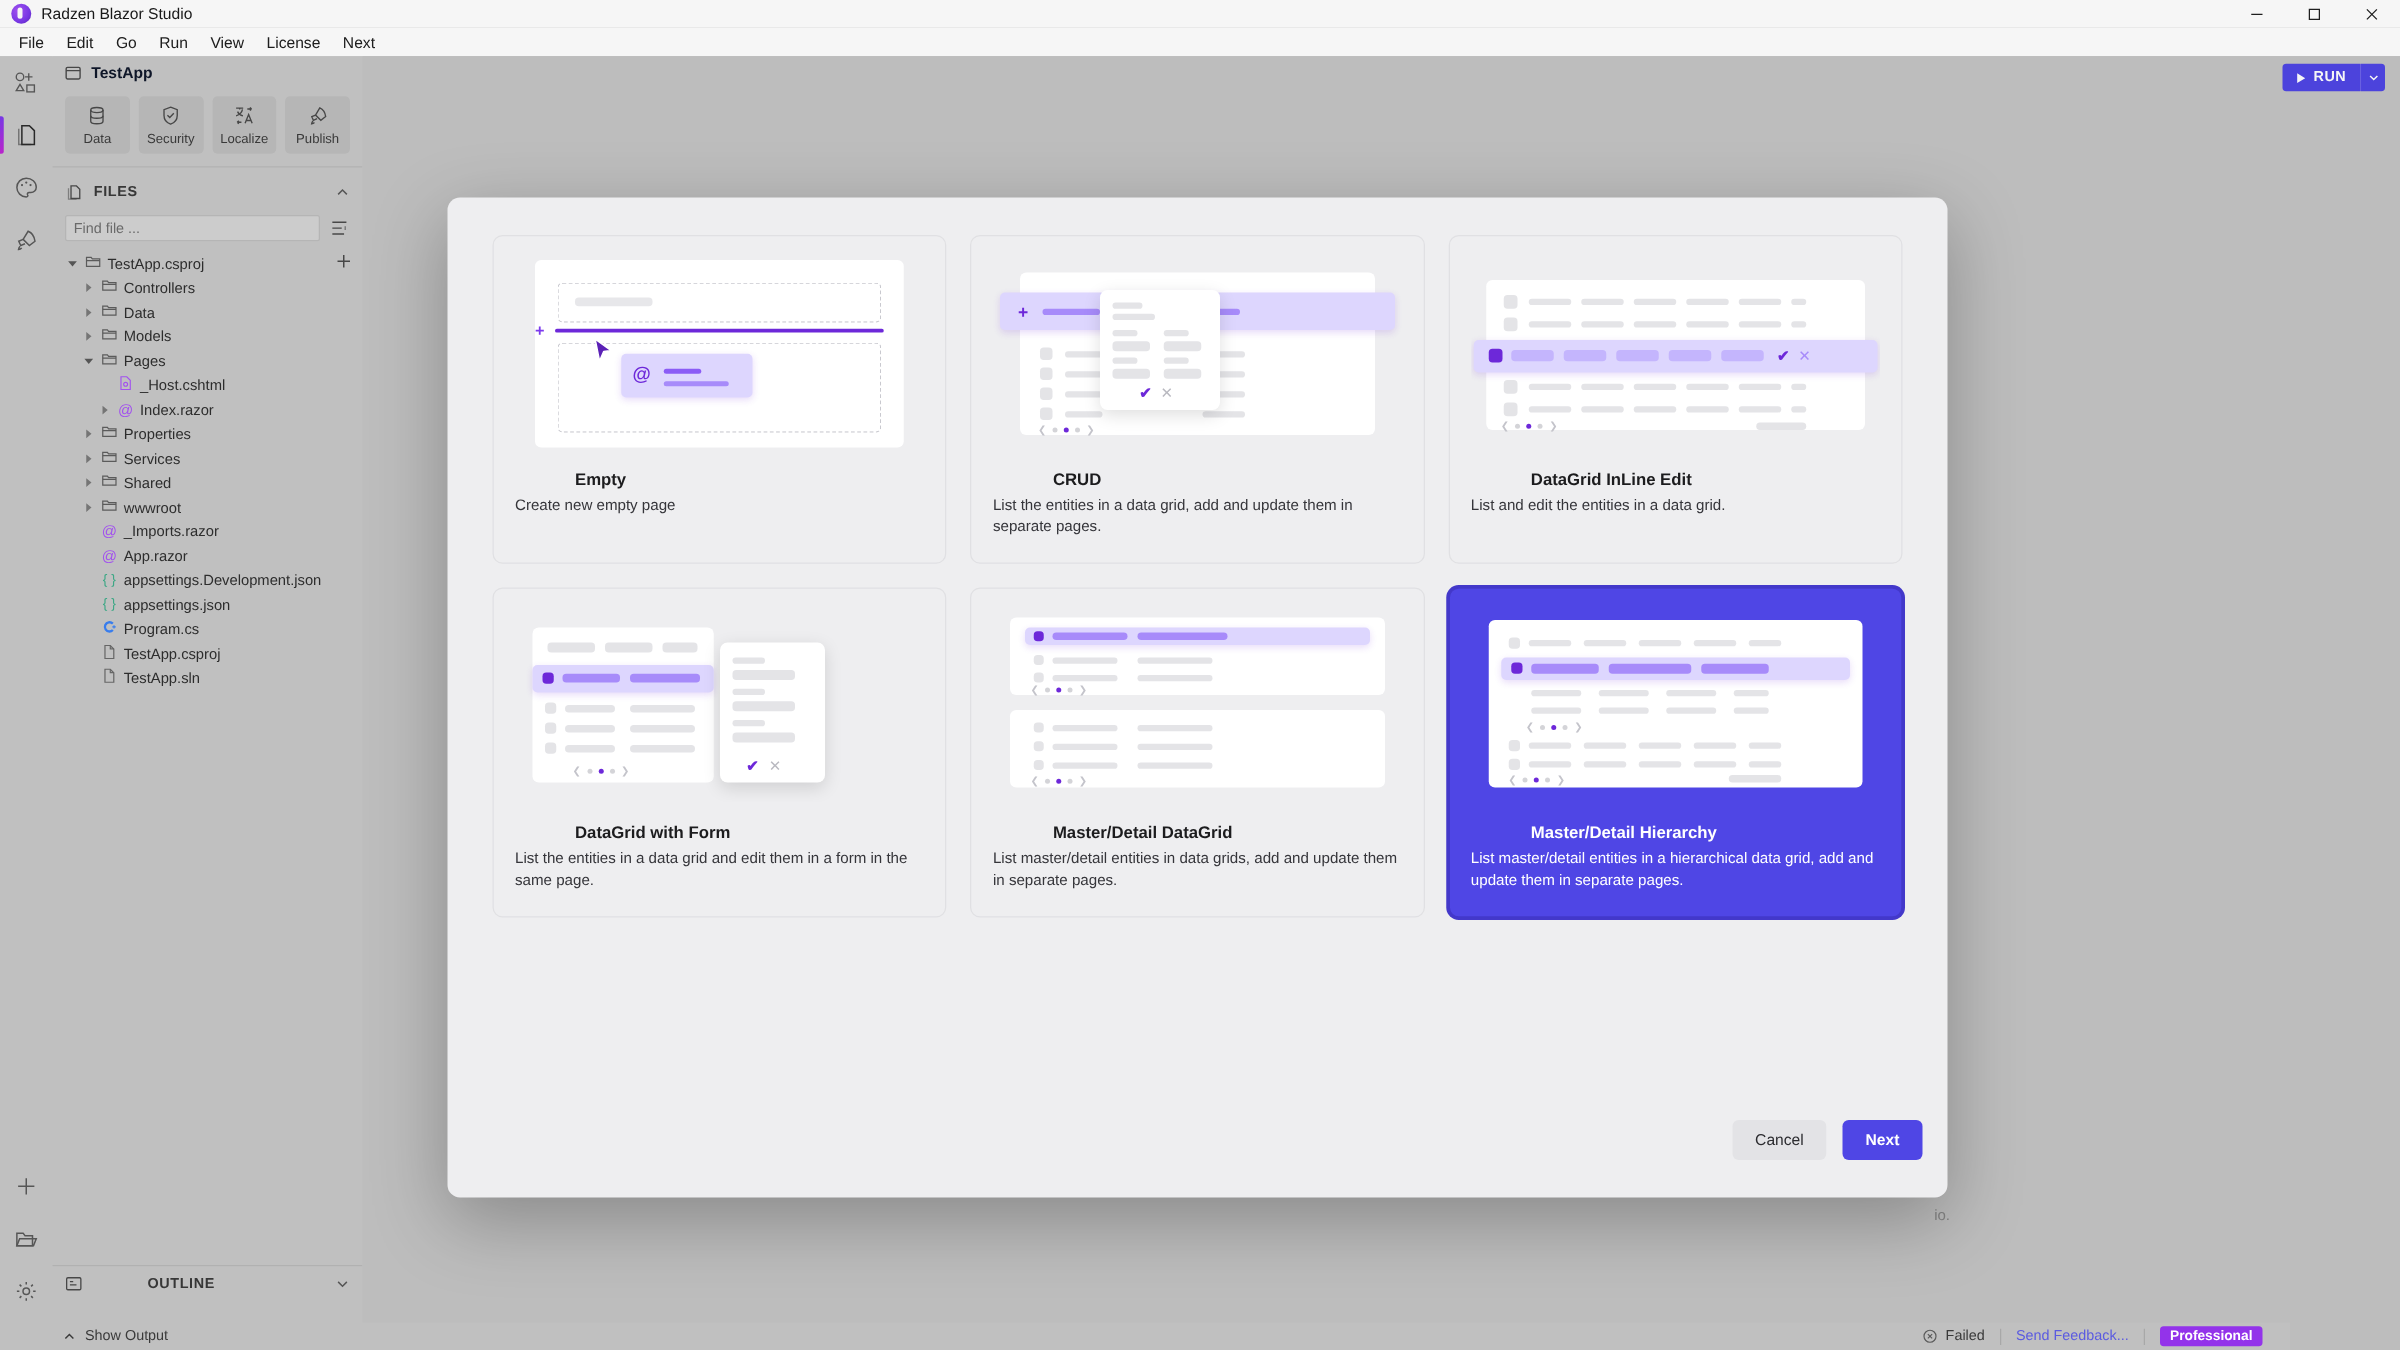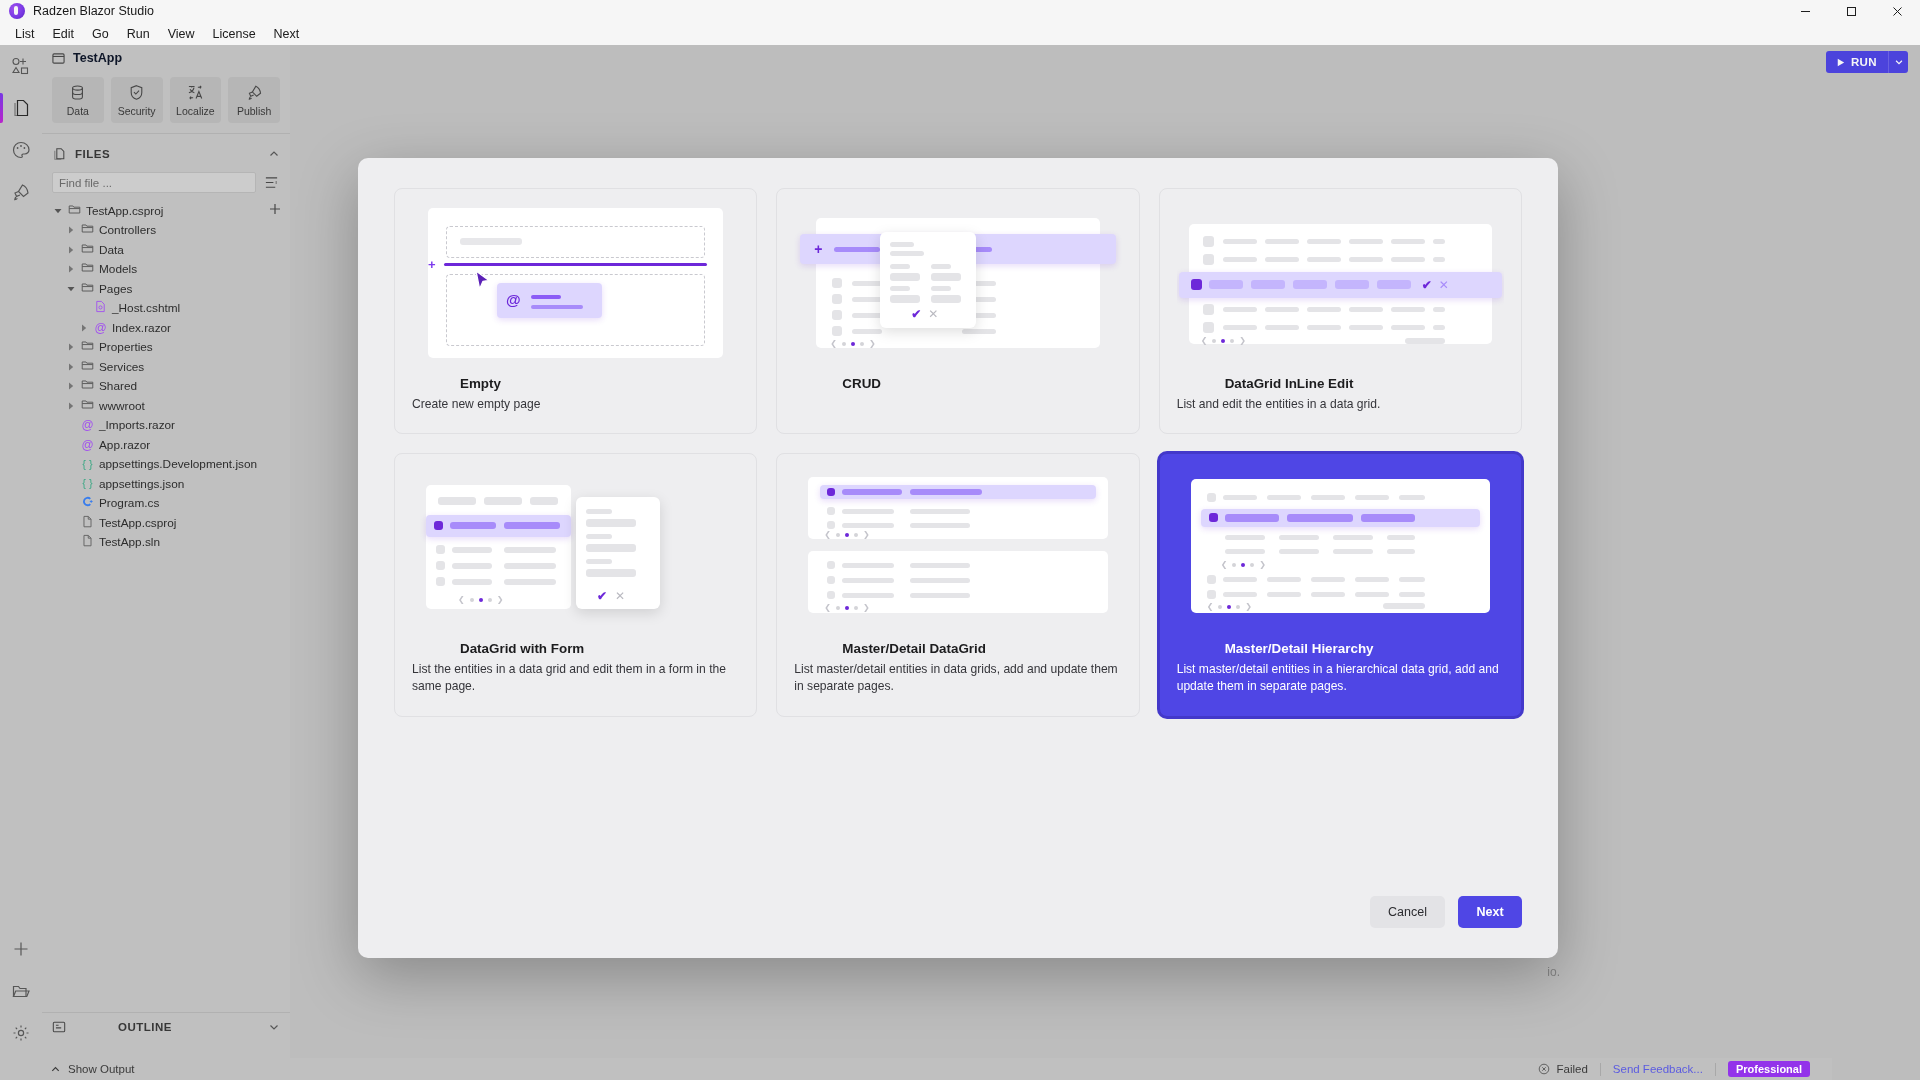--- a/index.html
+++ b/index.html
@@ -194,21 +194,21 @@
   .check { position: absolute; color: #6d28d9; font-size: 12px; font-weight: 700; }
   .xmark { position: absolute; color: #b9b9c0; font-size: 12px; }
   .floatcard {
     position: absolute; background: #ffffff; border-radius: 6px;
     box-shadow: 0 4px 14px rgba(0,0,0,.13);
   }
   .cursor-arrow { position: absolute; }
 
   
   .modal-footer {
-    position: absolute; right: 36px; bottom: 30px; display: flex; gap: 13px; align-items: flex-end;
+    position: absolute; right: 20px; bottom: 30px; display: flex; gap: 13px; align-items: flex-end;
   }
   .btn {
     height: 32px; min-width: 64px; border-radius: 5px; font-size: 12.5px;
     display: flex; align-items: center; justify-content: center; padding: 0 18px;
     font-family: "Liberation Sans", sans-serif; border: none; cursor: pointer;
   }
   .btn-cancel { background: #e3e3e6; color: #2c2c30; }
   .btn-next { background: #4f46e5; color: #fff; font-weight: 700; }
 
   .show-output {
@@ -240,21 +240,21 @@
       </div>
       <div class="tb-btn close">
         <svg width="11" height="11" viewBox="0 0 11 11">
             <path d="M1.5 1.5l8 8M9.5 1.5l-8 8" stroke="#202020" stroke-width="1"></path>
           </svg>
       </div>
     </div>
   </div>
 
   <div class="menubar">
-    <div class="menu-item">List</div>
+    <div class="menu-item">File</div>
     <div class="menu-item">Edit</div>
     <div class="menu-item">Go</div>
     <div class="menu-item">Run</div>
     <div class="menu-item">View</div>
     <div class="menu-item">License</div>
     <div class="menu-item">Next</div>
   </div>
 
   <div class="activitybar">
     <div class="act-btn">
@@ -644,20 +644,21 @@
           <div class="bar" style="left:96px;top:80px;width:20px;height:5px;"></div>
           <div class="bar" style="left:96px;top:89px;width:30px;height:8px;"></div>
           <div class="bar" style="left:137px;top:58px;width:20px;height:5px;"></div>
           <div class="bar" style="left:137px;top:67px;width:30px;height:8px;"></div>
           <div class="bar" style="left:137px;top:80px;width:20px;height:5px;"></div>
           <div class="bar" style="left:137px;top:89px;width:30px;height:8px;"></div>
           <div class="check" style="left:117px;top:101px;">✔</div>
           <div class="xmark" style="left:134px;top:101px;">✕</div>
         </div>
         <div class="card-name">CRUD</div>
+        <div class="card-desc">List the entities in a data grid, add and update them in separate pages.</div>
       </div>
 
       <div class="card">
         <div class="card-art">
           <div class="sheet" style="left:12px;top:18px;width:calc(100% - 24px);height:120px;"></div>
           <div class="sq" style="left:26px;top:30px;width:11px;height:11px;"></div>
           <div class="bar" style="left:46px;top:33px;width:34px;height:5px;"></div>
           <div class="bar" style="left:88px;top:33px;width:34px;height:5px;"></div>
           <div class="bar" style="left:130px;top:33px;width:34px;height:5px;"></div>
           <div class="bar" style="left:172px;top:33px;width:34px;height:5px;"></div>

